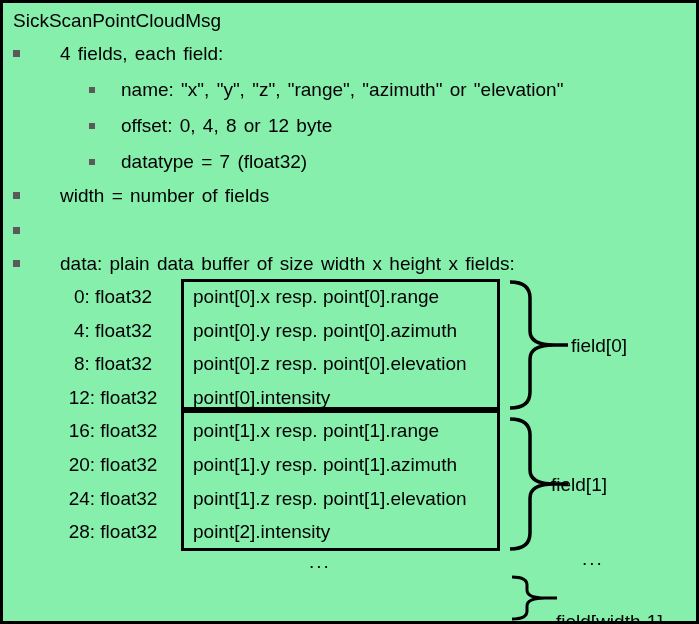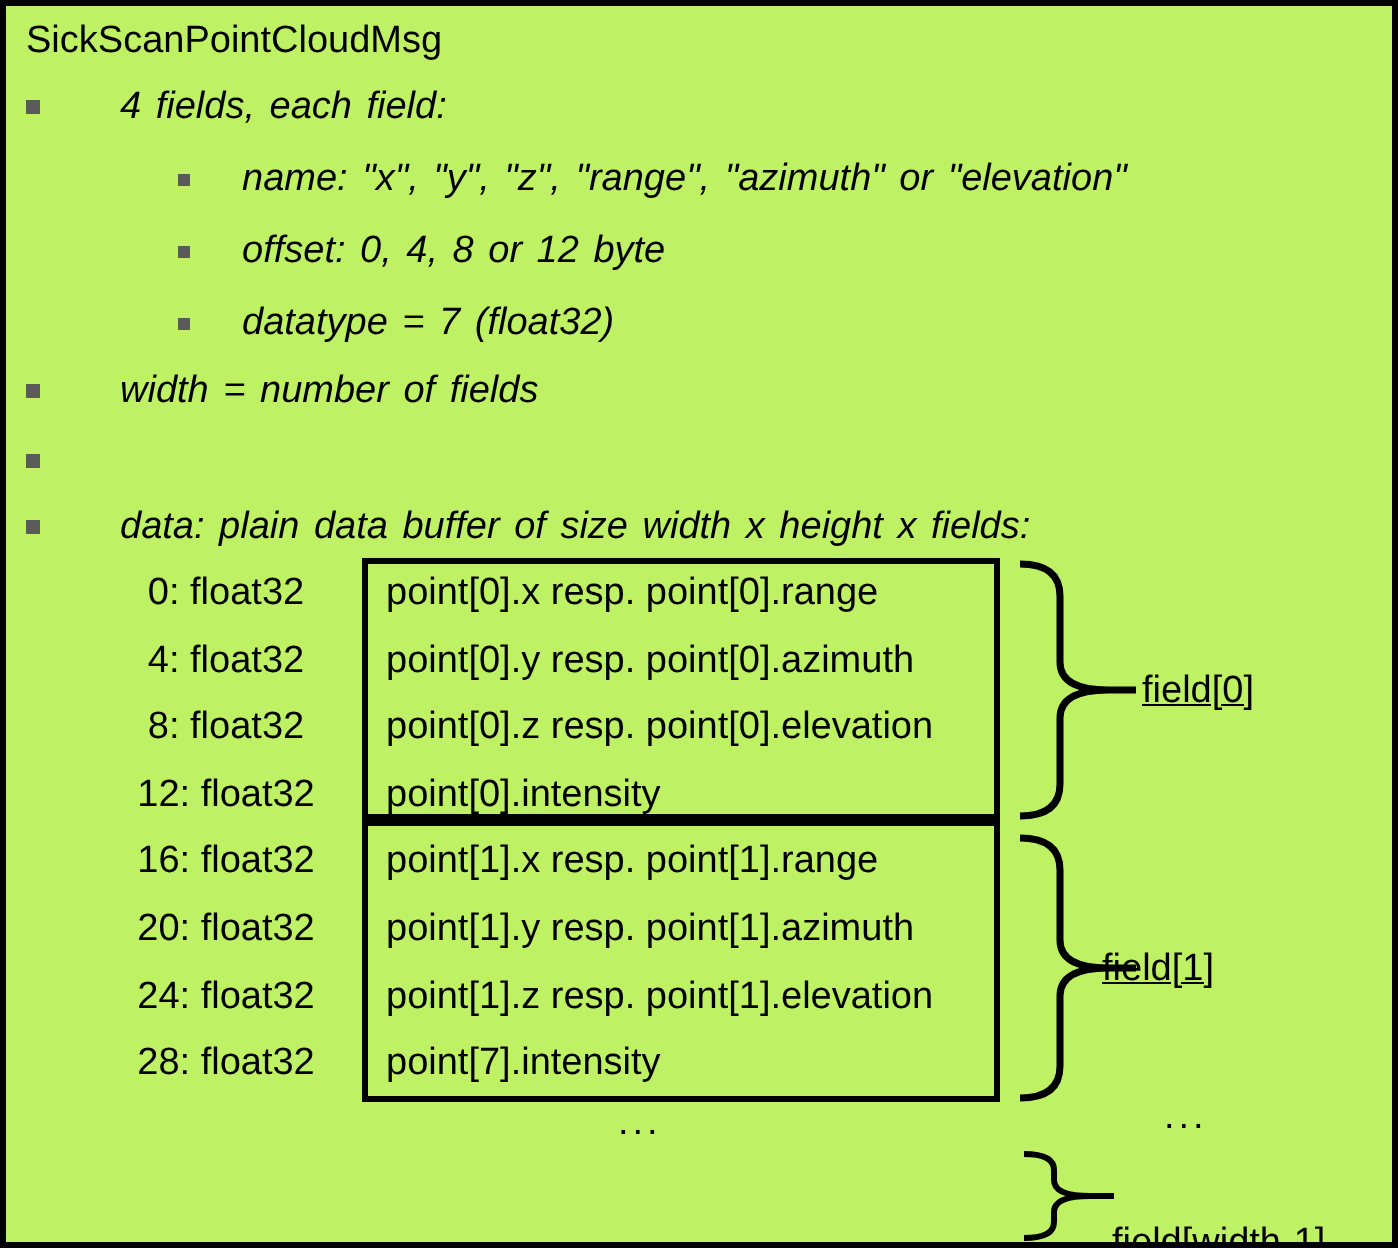--- a/index.html
+++ b/index.html
@@ -1,55 +1,55 @@
 <!DOCTYPE html>
 <html><head>
 <meta charset="utf-8">
 <style>
   html,body{margin:0;padding:0;background:#ffffff;}
   .slide{
     position:relative;
     width:699px;height:624px;
     box-sizing:border-box;
     border:3px solid #000;
-    background:#bef264;
+    background:#86efac;
     font-family:"Liberation Sans","DejaVu Sans",sans-serif;
     font-size:19px;
     color:#000;
     overflow:hidden;
   }
   .title{
     position:absolute;left:10px;top:7px;
     font-size:19px;color:#000;word-spacing:1px;
   }
   .bullet-row{position:absolute;left:0;width:699px;height:24px;}
   .bullet-row .marker{
     position:absolute;top:7px;width:7px;height:7px;background:#5a5a5a;
   }
   .bullet-row.l1 .marker{left:10px;}
   .bullet-row.l2 .marker{left:86px;width:6px;height:6px;top:8px;}
-  .bullet-row .btext{position:absolute;top:0;white-space:nowrap;word-spacing:2px;font-style:italic;}
+  .bullet-row .btext{position:absolute;top:0;white-space:nowrap;word-spacing:2px;}
   .bullet-row.l1 .btext{left:57px;}
   .bullet-row.l2 .btext{left:118px;}
 
   .buf-row{position:absolute;left:0;width:699px;height:24px;}
   .buf-row .offset{
     position:absolute;left:35px;width:150px;text-align:center;white-space:nowrap;
   }
   .buf-row .cell{position:absolute;left:190px;white-space:nowrap;}
 
   .fbox{
     position:absolute;left:178px;width:319px;
     box-sizing:border-box;border:3px solid #000;background:transparent;
   }
   .fbox.b0{top:276px;height:131px;}
   .fbox.b1{top:407px;height:141px;}
 
   .brace{position:absolute;}
-  .field-label{position:absolute;white-space:nowrap;word-spacing:1px;text-decoration:underline;}
+  .field-label{position:absolute;white-space:nowrap;word-spacing:1px;}
   .ellipsis{position:absolute;letter-spacing:2px;}
 </style>
 </head>
 <body>
 
 <div class="slide">
 
   <div class="title">SickScanPointCloudMsg</div>
 
   <div class="bullet-row l1" style="top:40px">
@@ -107,21 +107,21 @@
   <div class="buf-row" style="top:451px">
     <span class="offset">20: float32</span>
     <span class="cell">point[1].y resp. point[1].azimuth</span>
   </div>
   <div class="buf-row" style="top:485px">
     <span class="offset">24: float32</span>
     <span class="cell">point[1].z resp. point[1].elevation</span>
   </div>
   <div class="buf-row" style="top:518px">
     <span class="offset">28: float32</span>
-    <span class="cell">point[7].intensity</span>
+    <span class="cell">point[2].intensity</span>
   </div>
 
   <svg class="brace" style="left:503px;top:277px" width="64" height="130" viewBox="0 0 64 130">
     <path d="M4,2 Q24,2 24,18 L24,51 Q24,65 48,65 Q24,65 24,79 L24,112 Q24,128 4,128 M48,65 L62,65" fill="none" stroke="#000" stroke-width="3.5"></path>
   </svg>
   <svg class="brace" style="left:503px;top:414px" width="64" height="134" viewBox="0 0 64 134">
     <path d="M4,2 Q24,2 24,18 L24,53 Q24,67 48,67 Q24,67 24,81 L24,116 Q24,132 4,132 M48,67 L62,67" fill="none" stroke="#000" stroke-width="3.5"></path>
   </svg>
   <svg class="brace" style="left:506px;top:572px" width="52" height="46" viewBox="0 0 52 46">
     <path d="M3,2 Q18,2 18,10 L18,15 Q18,23 36,23 Q18,23 18,31 L18,36 Q18,44 3,44 M36,23 L48,23" fill="none" stroke="#000" stroke-width="3"></path>

